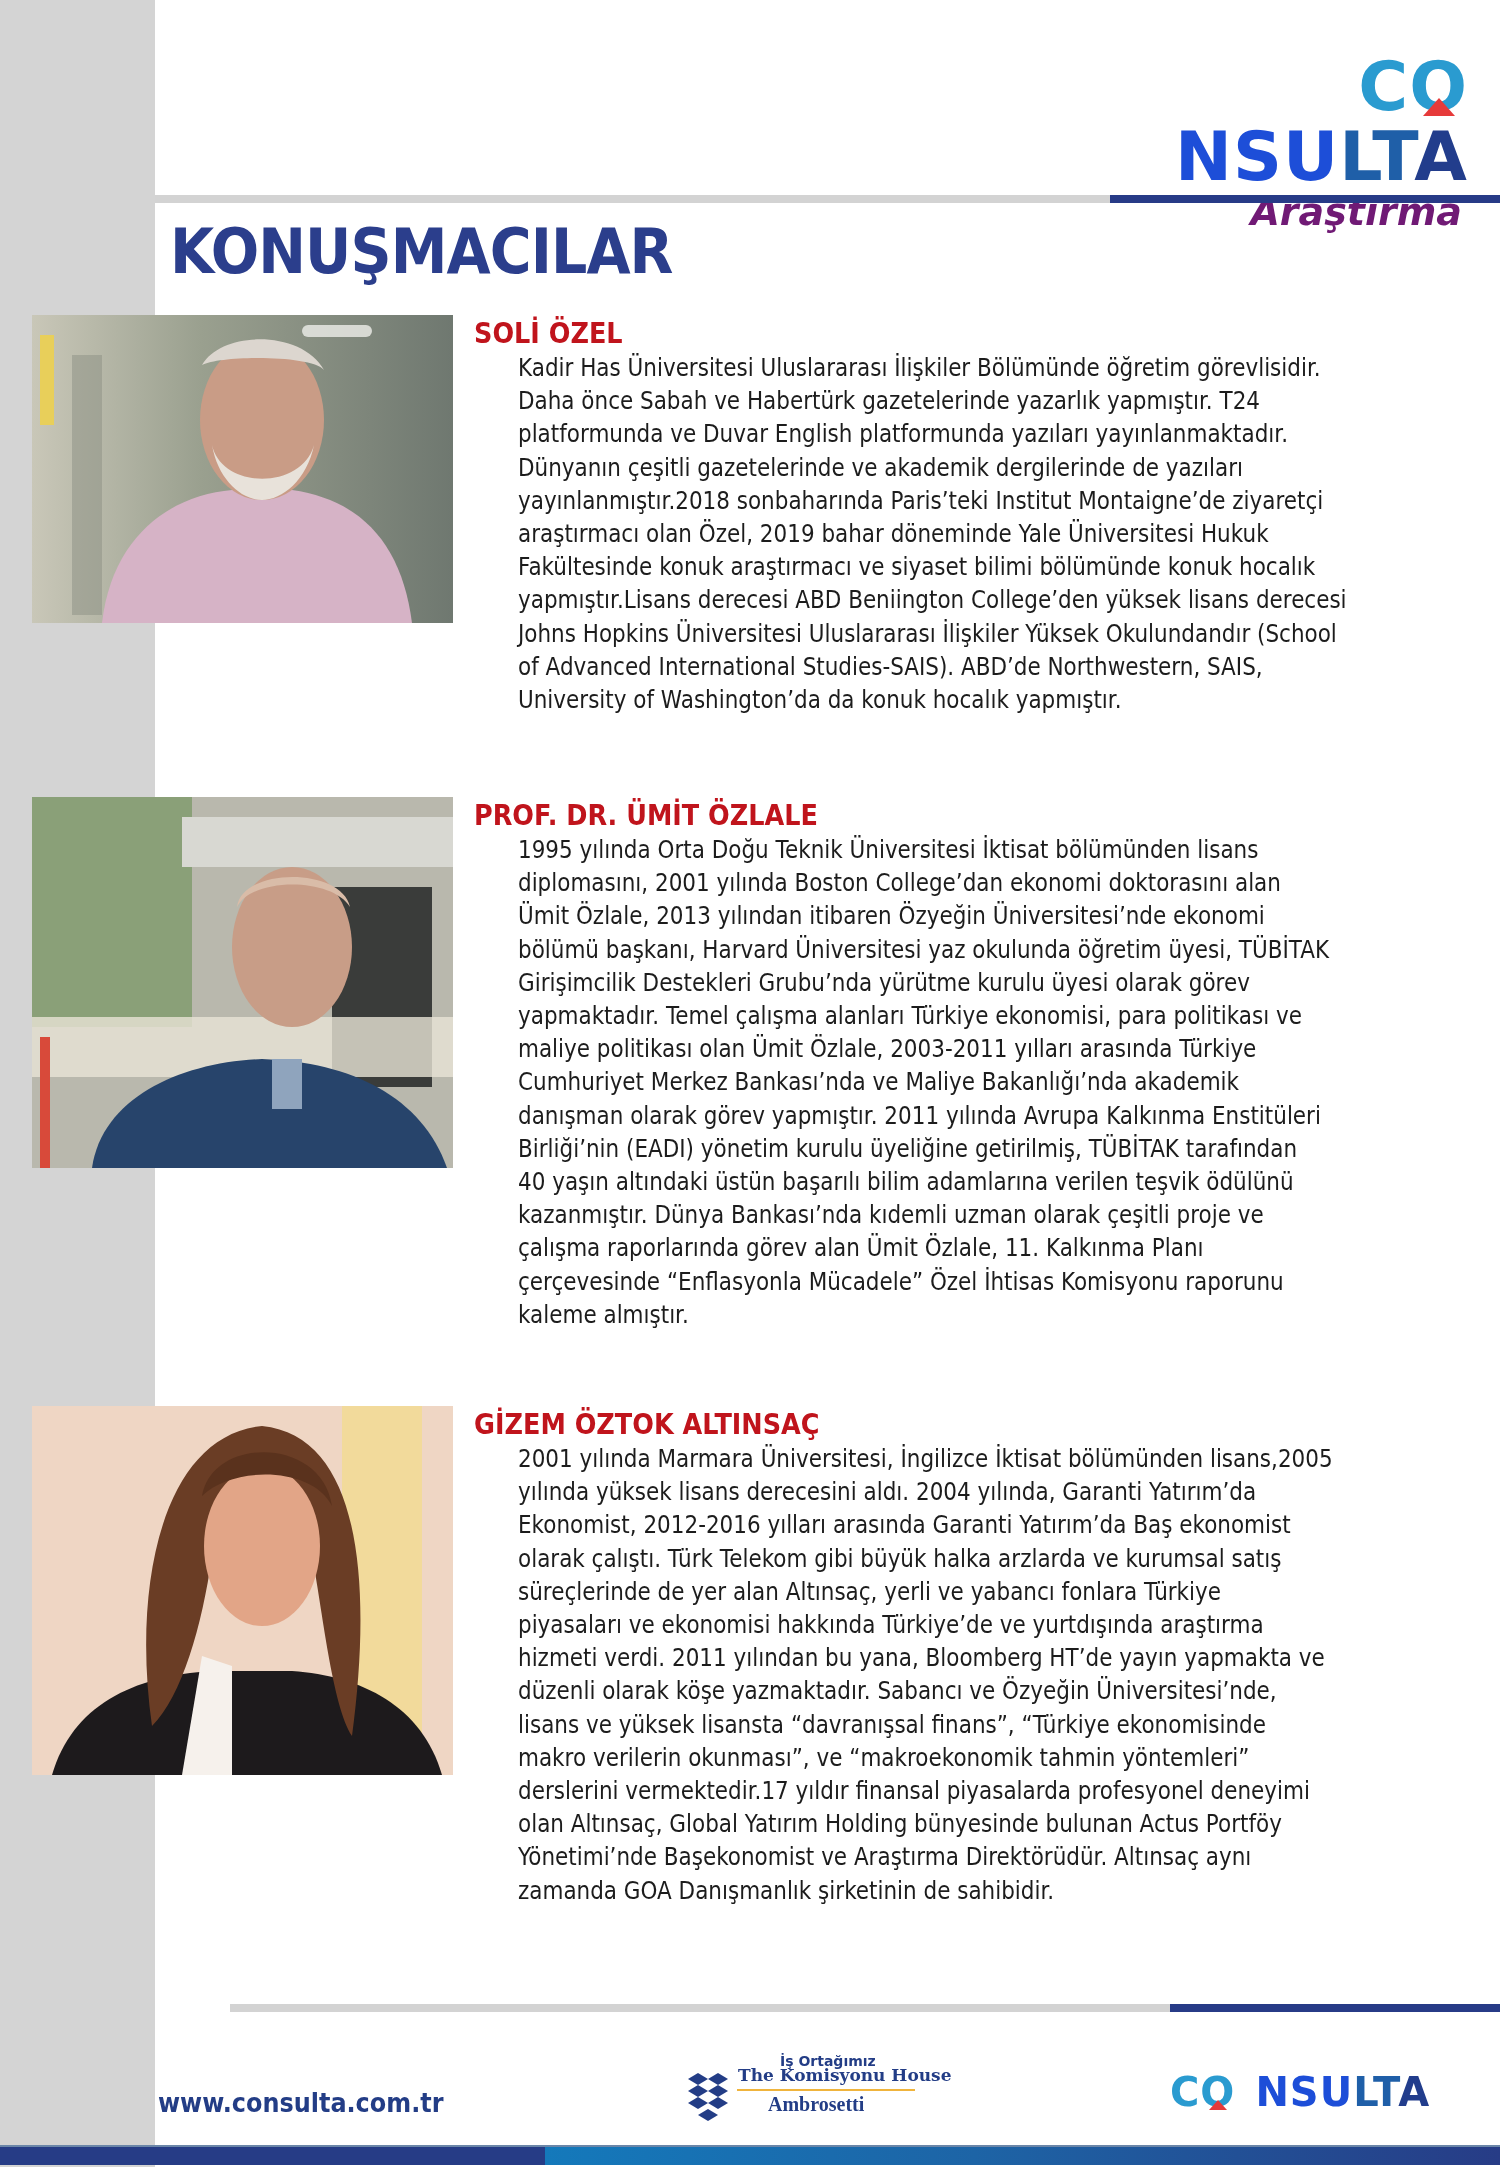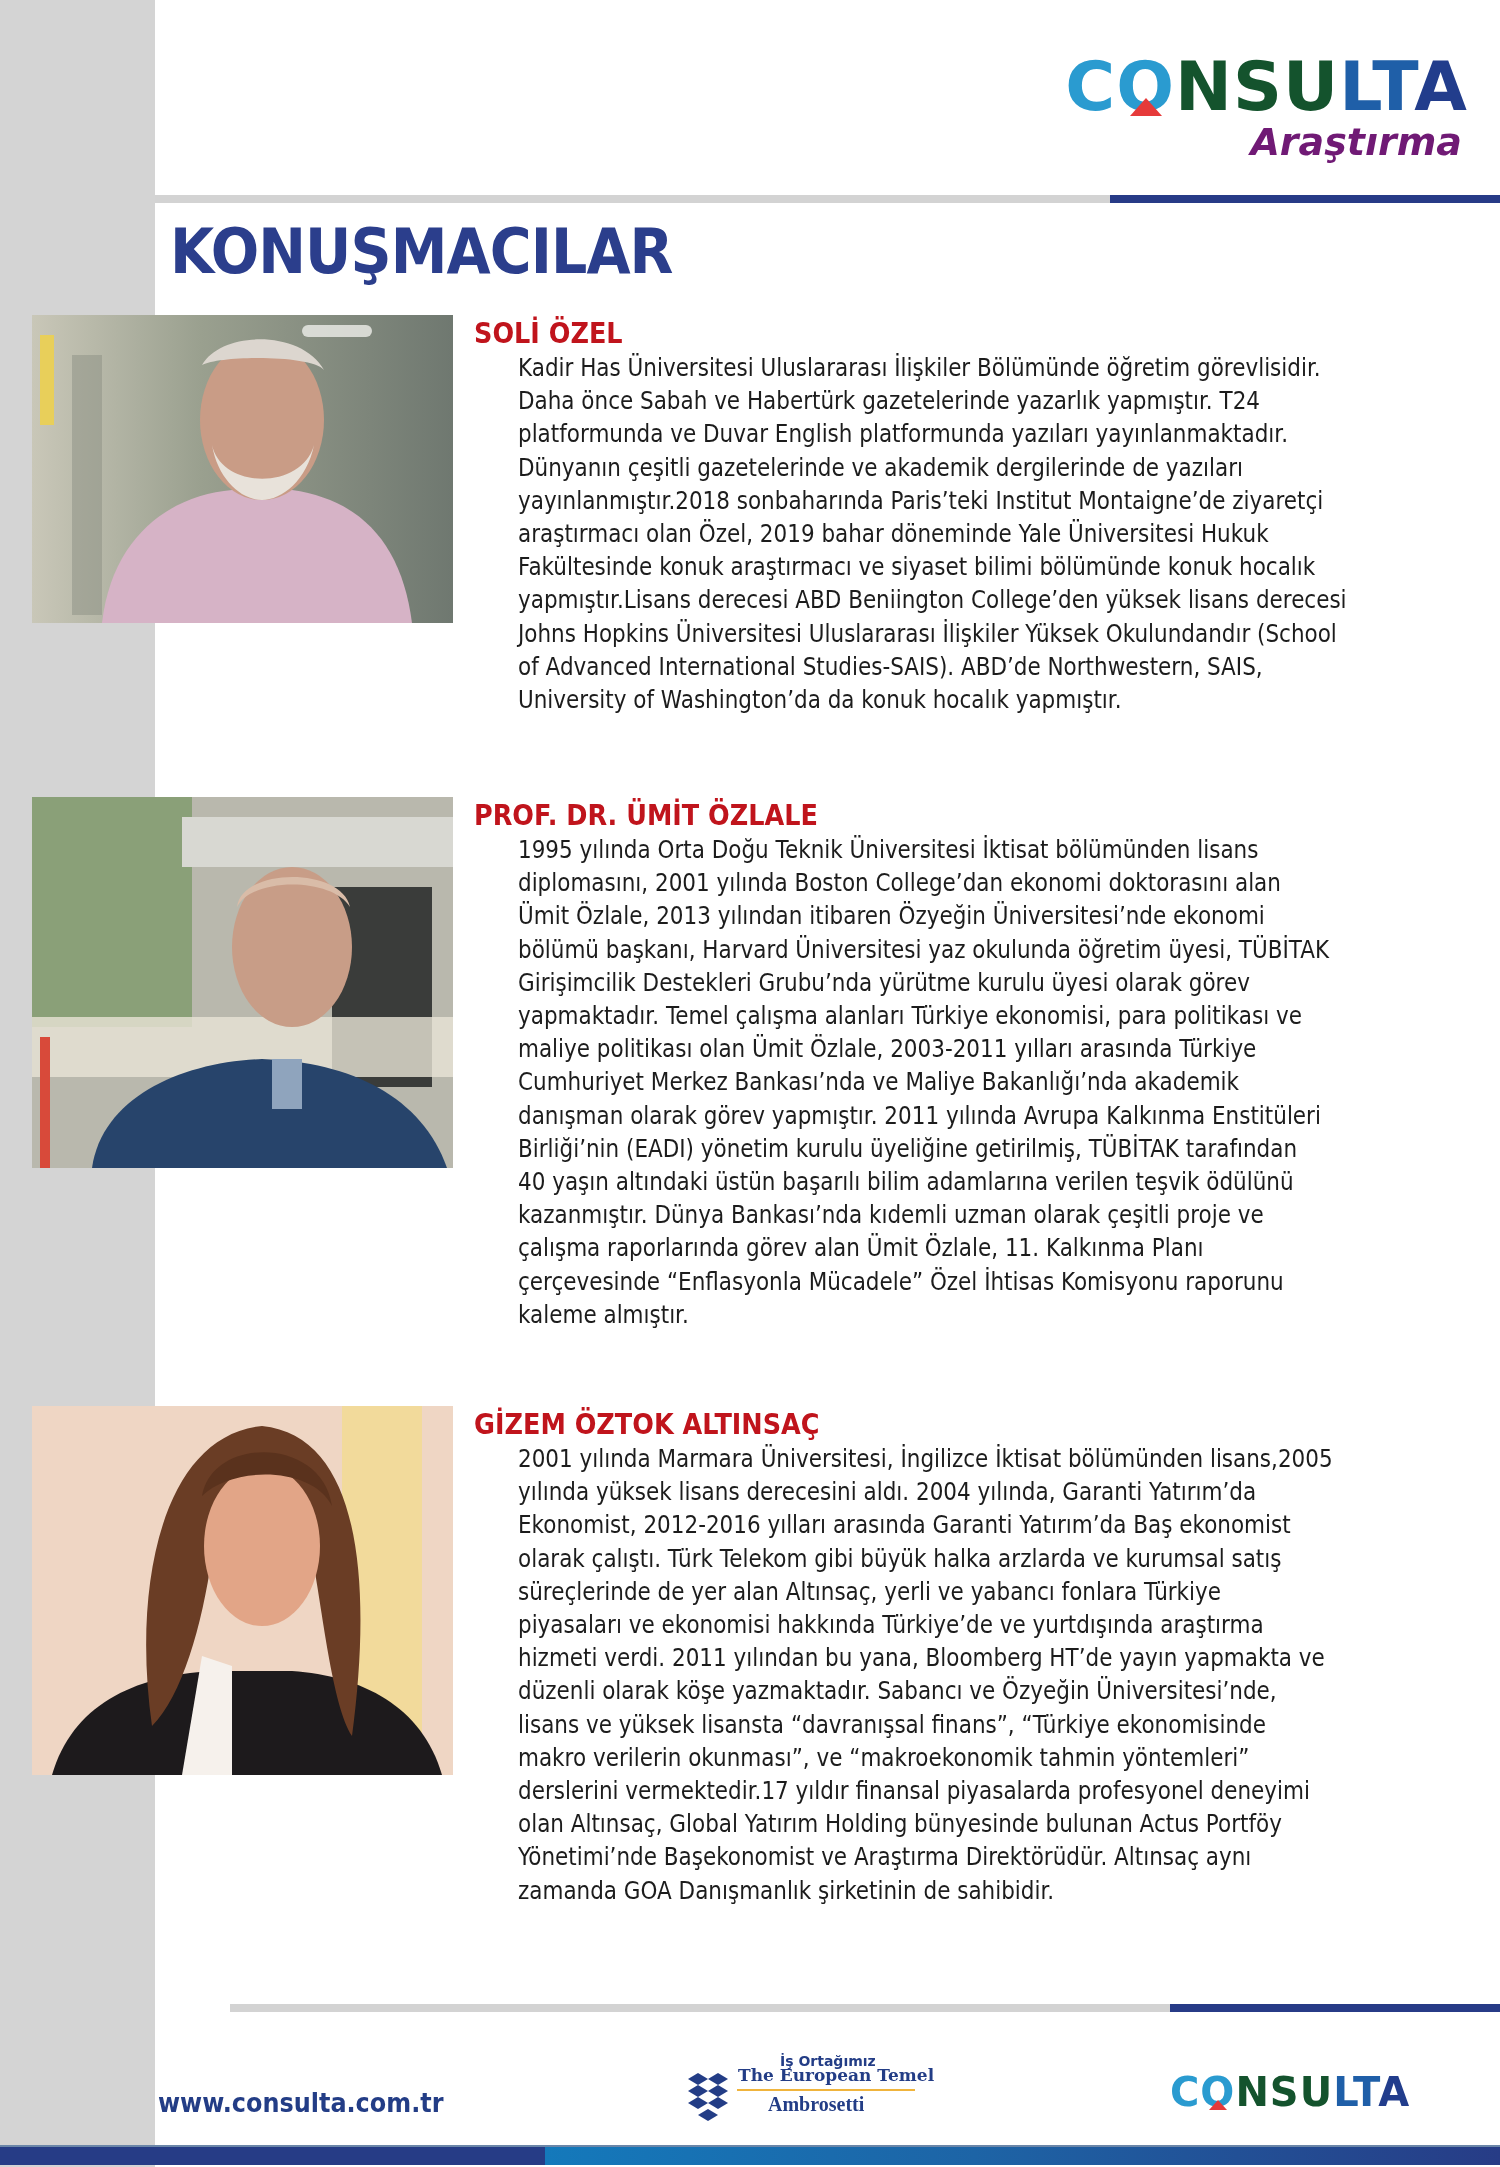--- a/index.html
+++ b/index.html
@@ -8,21 +8,21 @@
 
     .left-band { position: absolute; left: 0; top: 0; width: 155px; height: 2167px; background: #d4d4d4; }
 
     
     .logo-top { position: absolute; right: 32px; top: 52px; width: 420px; text-align: right; }
     .logo-word {
       font-family: "DejaVu Sans", sans-serif; font-weight: bold; font-size: 68px; letter-spacing: 1px;
       line-height: 70px; display: inline-block; position: relative;
     }
     .logo-word .c1 { color: #2a9bd0; }
-    .logo-word .c2 { color: #14532d; }
+    .logo-word .c2 { color: #1d4ed8; margin-left: 20px; }
     .logo-word .c3 { color: #1f5fa8; }
     .logo-word .c4 { color: #223d8c; }
     .logo-o { position: relative; display: inline-block; }
     .logo-o .tri {
       position: absolute; left: 50%; bottom: 6px; transform: translateX(-50%);
       width: 0; height: 0; border-left: 16px solid transparent; border-right: 16px solid transparent;
       border-bottom: 18px solid #e63a3a;
     }
     .logo-sub {
       display: block; font-family: "DejaVu Sans", sans-serif; font-style: italic; font-weight: bold;
@@ -215,21 +215,21 @@
     <g fill="#233d86">
       <path d="M4 8 L14 2 L24 8 L14 14 Z"></path>
       <path d="M24 8 L34 2 L44 8 L34 14 Z"></path>
       <path d="M4 20 L14 14 L24 20 L14 26 Z"></path>
       <path d="M24 20 L34 14 L44 20 L34 26 Z"></path>
       <path d="M4 32 L14 26 L24 32 L14 38 Z"></path>
       <path d="M24 32 L34 26 L44 32 L34 38 Z"></path>
       <path d="M14 44 L24 38 L34 44 L24 50 Z"></path>
     </g>
   </svg>
-  <span class="partner-line1">The European Temel</span>
+  <span class="partner-line1">The Komisyonu House</span>
   <span class="partner-rule"></span>
   <span class="partner-line2">Ambrosetti</span>
 </div>
 
 <div class="logo-bottom">
   <span class="logo-word">
     <span class="c1">C</span><span class="logo-o c1"><span>O</span><span class="tri"></span></span><span class="c2">NSU</span><span class="c3">LT</span><span class="c4">A</span>
   </span>
 </div>
 

